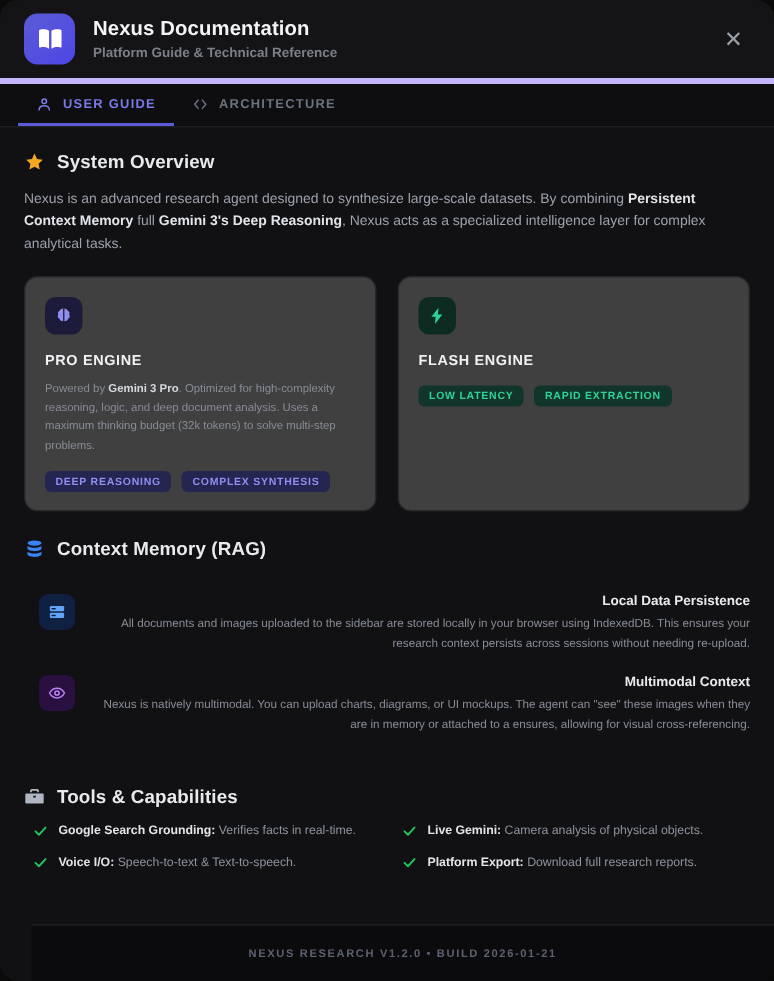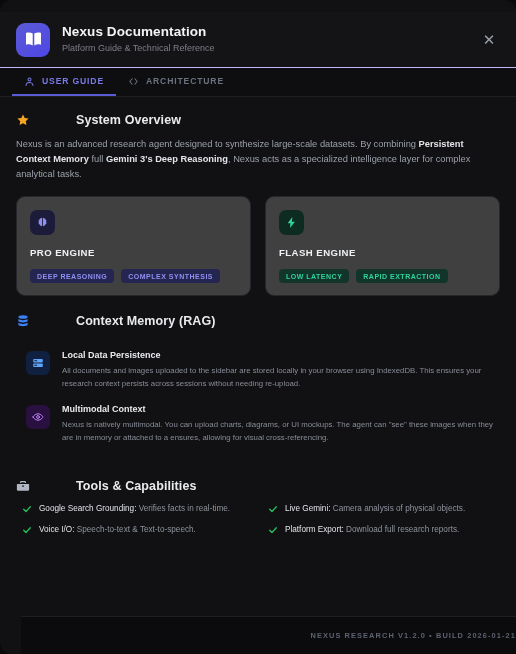--- a/index.html
+++ b/index.html
@@ -22,40 +22,39 @@
     overflow: hidden;
     position: relative;
   }
 
   
   .header {
     display: flex;
     align-items: center;
     padding: 12px 16px;
     background: #141416;
-    border-bottom: 1px solid #c4b5fd;
+    border-bottom: 4px solid #c4b5fd;
     flex: 0 0 auto;
     height: 56px;
-    margin-top: 12px;
   }
   .logo-badge {
     width: 34px; height: 34px;
     border-radius: 9px;
     background: linear-gradient(145deg, #5b5bd6 0%, #4f46e5 100%);
     display: flex; align-items: center; justify-content: center;
     flex: 0 0 auto;
   }
   .logo-badge svg { width: 19px; height: 19px; display:block; }
   .header-text { margin-left: 12px; flex: 1 1 auto; min-width:0; }
   .header-title {
     font-size: 13.5px; font-weight: bold; color: #f3f4f6;
     letter-spacing: .1px; line-height: 1.25;
   }
   .header-sub {
-    font-size: 9px; color: #7c7f88; margin-top: 2px; line-height: 1.3;
+    font-size: 9px; color: #7c7f88; margin-top: 2px; line-height: 1.3; font-weight: bold;
   }
   .close-btn {
     width: 22px; height: 22px;
     display:flex; align-items:center; justify-content:center;
     color: #9aa0aa; font-size: 15px; cursor: pointer;
     background: none; border: none; font-family: "Liberation Sans", sans-serif;
     line-height: 1;
   }
 
   
@@ -86,21 +85,21 @@
     overflow: hidden;
     padding: 16px 16px 8px 16px;
   }
 
   .section-head {
     display: flex; align-items: center; gap: 8px;
     margin-bottom: 10px;
   }
   .section-head .sec-icon { width: 14px; height: 14px; display:block; flex:0 0 auto;}
   .section-title {
-    font-size: 12.5px; font-weight: bold; color: #e8eaed; letter-spacing: .1px; margin-left: 38px;
+    font-size: 12.5px; font-weight: bold; color: #e8eaed; letter-spacing: .1px;
   }
 
   .overview-text {
     font-size: 9.3px; color: #9ca1ab; line-height: 1.62;
     margin-bottom: 14px;
   }
   .overview-text b { color: #e2e4e9; font-weight: bold; }
 
   
   .cards { display: flex; gap: 14px; margin-bottom: 18px; }
@@ -130,20 +129,21 @@
     font-size: 7px; font-weight: bold; letter-spacing: .5px;
     padding: 3.5px 7px; border-radius: 4px; white-space: nowrap;
   }
   .chip.indigo { background: #252551; color: #8f8ff0; }
   .chip.green  { background: #11352a; color: #2fd39a; }
 
   
   .feature {
     display: flex; gap: 12px; margin-bottom: 14px;
     padding-left: 10px;
+    text-align: right;
   }
   .feature-icon {
     width: 24px; height: 24px; border-radius: 6px; flex: 0 0 auto;
     display:flex; align-items:center; justify-content:center;
     margin-top: 1px;
   }
   .feature-icon.blue   { background: #102040; }
   .feature-icon.purple { background: #2a1040; }
   .feature-icon svg { width: 12px; height: 12px; display:block; }
   .feature-title {
@@ -156,29 +156,29 @@
 
   
   .tools-grid {
     display: grid; grid-template-columns: 1fr 1fr;
     column-gap: 14px; row-gap: 10px;
     padding-left: 6px;
   }
   .tool-item { display: flex; align-items: flex-start; gap: 7px; }
   .tool-check { width: 10px; height: 10px; flex: 0 0 auto; margin-top: 1px; display:block;}
   .tool-text { font-size: 8.2px; color: #8e939d; line-height: 1.4; }
-  .tool-text b { color: #e2e4e9; font-weight: normal; }
+  .tool-text b { color: #e2e4e9; font-weight: bold; }
 
   
   .footer {
     flex: 0 0 auto;
     height: 38px;
     background: #0b0b0d;
     border-top: 1px solid #1f1f23;
-    display: flex; align-items: center; justify-content: flex-end; margin-left: 21px;
+    display: flex; align-items: center; justify-content: center; margin-left: 21px;
   }
   .footer-text {
     font-size: 7.4px; font-weight: bold; color: #5d6270;
     letter-spacing: 1.1px;
   }
 </style>
 </head>
 <body>
 
 <div class="modal">
@@ -230,20 +230,21 @@
 
     <div class="cards">
 
       <div class="card">
         <div class="card-icon pro">
           <svg viewBox="0 0 24 24" fill="#8f8ff0">
             <path d="M11.2 3.2c-2.1.2-3.6 1.3-4 2.6-1.4.4-2.3 1.6-2.3 3 0 .6.2 1.2.5 1.7-.5.6-.8 1.3-.8 2.1 0 1.4.9 2.6 2.2 3.1.2 1.6 1.8 2.9 4.4 3V3.2zM12.8 3.2v15.5c2.6-.1 4.2-1.4 4.4-3 1.3-.5 2.2-1.7 2.2-3.1 0-.8-.3-1.5-.8-2.1.3-.5.5-1.1.5-1.7 0-1.4-.9-2.6-2.3-3-.4-1.3-1.9-2.4-4-2.6z"></path>
           </svg>
         </div>
         <div class="card-title">PRO ENGINE</div>
+        <div class="card-desc"><span>Powered by </span><b>Gemini 3 Pro</b><span>. Optimized for high-complexity reasoning, logic, and deep document analysis. Uses a maximum thinking budget (32k tokens) to solve multi-step problems.</span></div>
         <div class="chips">
           <span class="chip indigo">DEEP REASONING</span>
           <span class="chip indigo">COMPLEX SYNTHESIS</span>
         </div>
       </div>
 
       <div class="card">
         <div class="card-icon flash">
           <svg viewBox="0 0 24 24" fill="#2fd39a">
               <path d="M13.6 2 4.8 13.2h5.2L9.2 22l9-11.6h-5.4z"></path>

